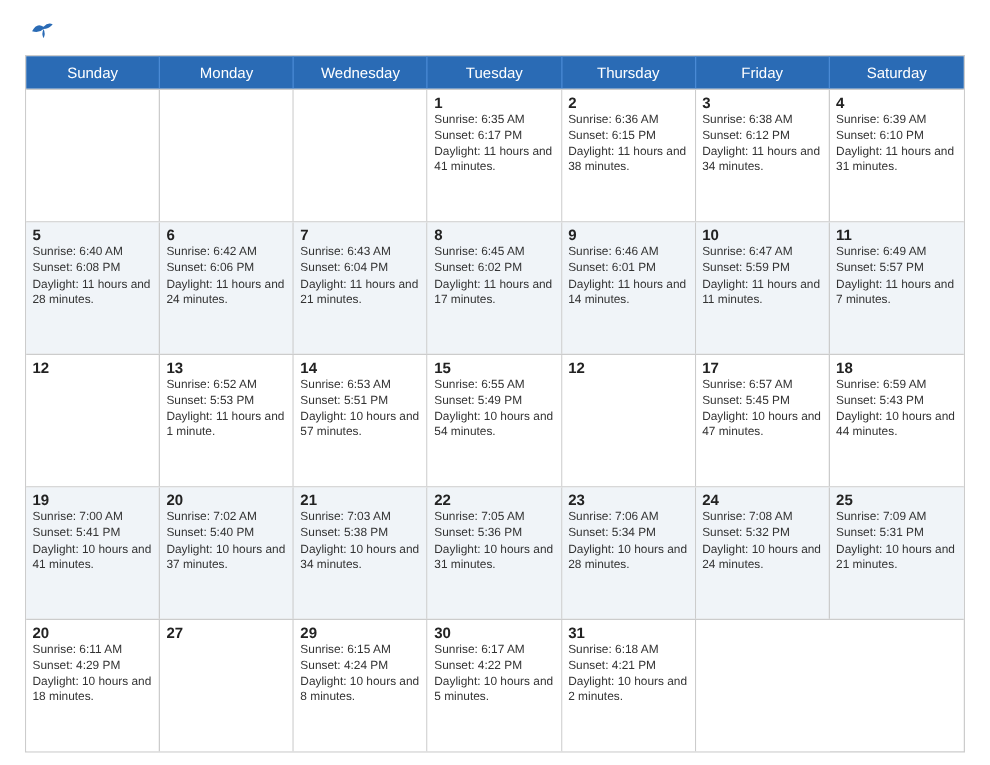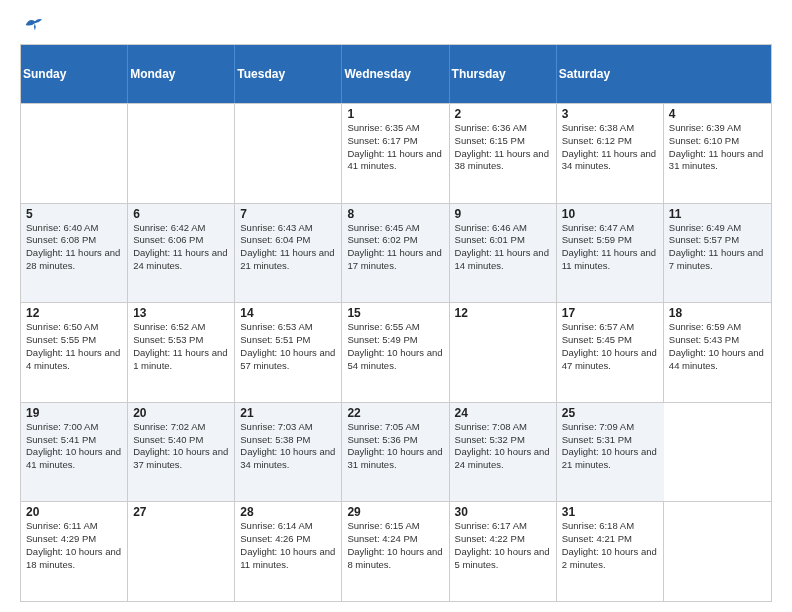--- a/index.html
+++ b/index.html
@@ -59,23 +59,23 @@
       border: 1px solid #ccc;
     }
     .cal-header {
       display: grid;
       grid-template-columns: repeat(7, 1fr);
       background: #2a6bb5;
     }
     .cal-header-cell {
       color: #fff;
       font-size: 12px;
-      font-weight: bold;
-      text-align: left;
-      padding: 22px 2px;
+      font-weight: normal;
+      text-align: center;
+      padding: 6px 2px;
       border-right: 1px solid #4a8ad5;
     }
     .cal-header-cell:last-child { border-right: none; }
     .cal-body {
       flex: 1;
       display: flex;
       flex-direction: column;
     }
     .cal-row {
       display: grid;
@@ -130,23 +130,24 @@
     <div class="title-block">
       <div class="month-title"></div>
       <div class="location"></div>
     </div>
   </div>
 
   <div class="calendar">
     <div class="cal-header">
     <div class="cal-header-cell">Sunday</div>
         <div class="cal-header-cell">Monday</div>
+        <div class="cal-header-cell">Wednesday</div>
         <div class="cal-header-cell">Tuesday</div>
-        <div class="cal-header-cell">Wednesday</div>
         <div class="cal-header-cell">Thursday</div>
+        <div class="cal-header-cell">Friday</div>
         <div class="cal-header-cell">Saturday</div>
       </div>
     <div class="cal-body">
     <div class="cal-row">
           <div class="cal-cell"></div>
           <div class="cal-cell"></div>
           <div class="cal-cell"></div>
           <div class="cal-cell">
             <span class="day-num">1</span>
             <div class="cell-text">Sunrise: 6:35 AM<br>Sunset: 6:17 PM<br>Daylight: 11 hours and 41 minutes.</div>
@@ -190,21 +191,20 @@
             <div class="cell-text">Sunrise: 6:47 AM<br>Sunset: 5:59 PM<br>Daylight: 11 hours and 11 minutes.</div>
           </div>
           <div class="cal-cell alt-row">
             <span class="day-num">11</span>
             <div class="cell-text">Sunrise: 6:49 AM<br>Sunset: 5:57 PM<br>Daylight: 11 hours and 7 minutes.</div>
           </div>
         </div>
         <div class="cal-row">
           <div class="cal-cell">
             <span class="day-num">12</span>
-            <div class="cell-text">Sunrise: 6:50 AM<br>Sunset: 5:55 PM<br>Daylight: 11 hours and 4 minutes.</div>
           </div>
           <div class="cal-cell">
             <span class="day-num">13</span>
             <div class="cell-text">Sunrise: 6:52 AM<br>Sunset: 5:53 PM<br>Daylight: 11 hours and 1 minute.</div>
           </div>
           <div class="cal-cell">
             <span class="day-num">14</span>
             <div class="cell-text">Sunrise: 6:53 AM<br>Sunset: 5:51 PM<br>Daylight: 10 hours and 57 minutes.</div>
           </div>
           <div class="cal-cell">
@@ -234,39 +234,39 @@
           </div>
           <div class="cal-cell alt-row">
             <span class="day-num">21</span>
             <div class="cell-text">Sunrise: 7:03 AM<br>Sunset: 5:38 PM<br>Daylight: 10 hours and 34 minutes.</div>
           </div>
           <div class="cal-cell alt-row">
             <span class="day-num">22</span>
             <div class="cell-text">Sunrise: 7:05 AM<br>Sunset: 5:36 PM<br>Daylight: 10 hours and 31 minutes.</div>
           </div>
           <div class="cal-cell alt-row">
+            <span class="day-num">23</span>
+            <div class="cell-text">Sunrise: 7:06 AM<br>Sunset: 5:34 PM<br>Daylight: 10 hours and 28 minutes.</div>
+          </div>
+          <div class="cal-cell alt-row">
             <span class="day-num">24</span>
             <div class="cell-text">Sunrise: 7:08 AM<br>Sunset: 5:32 PM<br>Daylight: 10 hours and 24 minutes.</div>
           </div>
           <div class="cal-cell alt-row">
             <span class="day-num">25</span>
             <div class="cell-text">Sunrise: 7:09 AM<br>Sunset: 5:31 PM<br>Daylight: 10 hours and 21 minutes.</div>
           </div>
         </div>
         <div class="cal-row">
           <div class="cal-cell">
             <span class="day-num">20</span>
             <div class="cell-text">Sunrise: 6:11 AM<br>Sunset: 4:29 PM<br>Daylight: 10 hours and 18 minutes.</div>
           </div>
           <div class="cal-cell">
             <span class="day-num">27</span>
-          </div>
-          <div class="cal-cell">
-            <span class="day-num">28</span>
-            <div class="cell-text">Sunrise: 6:14 AM<br>Sunset: 4:26 PM<br>Daylight: 10 hours and 11 minutes.</div>
           </div>
           <div class="cal-cell">
             <span class="day-num">29</span>
             <div class="cell-text">Sunrise: 6:15 AM<br>Sunset: 4:24 PM<br>Daylight: 10 hours and 8 minutes.</div>
           </div>
           <div class="cal-cell">
             <span class="day-num">30</span>
             <div class="cell-text">Sunrise: 6:17 AM<br>Sunset: 4:22 PM<br>Daylight: 10 hours and 5 minutes.</div>
           </div>
           <div class="cal-cell">

